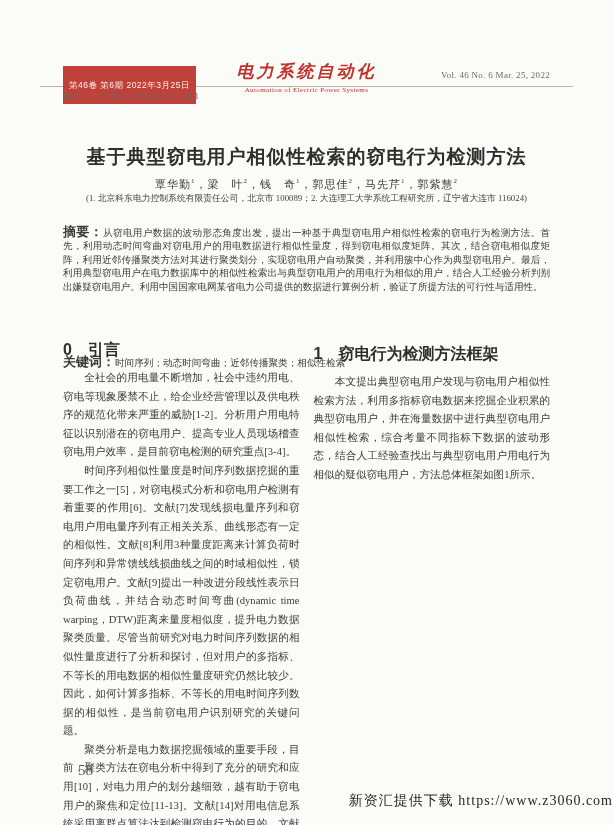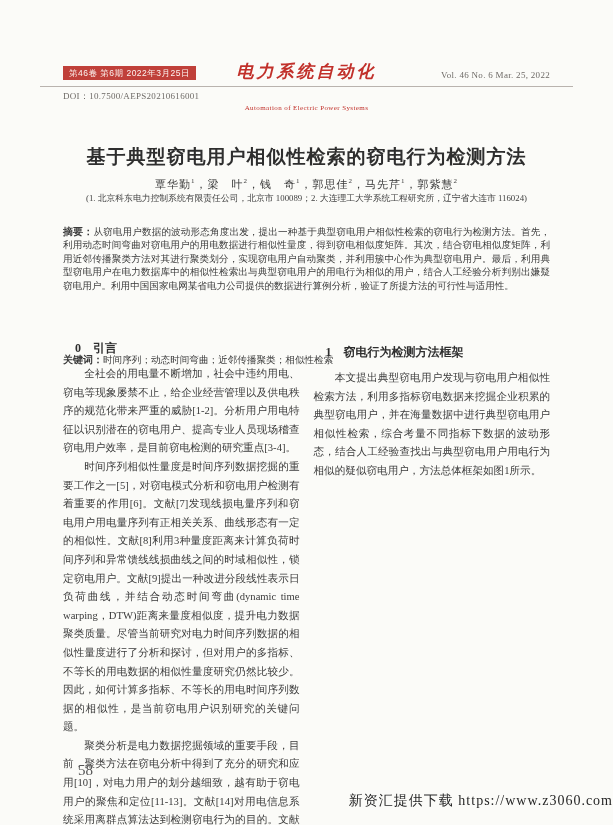--- a/index.html
+++ b/index.html
@@ -13,40 +13,40 @@
   }
   
   .header-line{
     position:absolute;left:40px;right:40px;top:86px;
     border-top:1px solid #b9b3ae;
   }
   .issue-box{
     position:absolute;left:63px;top:66px;
     background:#c0403a;color:#fdf5f2;
     font-size:8.5px;line-height:14px;
-    padding:0 6px;letter-spacing:0.5px;
+    padding:12px 6px;letter-spacing:0.5px;
     font-family:"Liberation Sans","DejaVu Sans",sans-serif;
   }
   .doi-line{
     position:absolute;left:63px;top:90px;
     font-size:9px;color:#6e6a66;letter-spacing:0.3px;
   }
   .logo-block{
     position:absolute;left:0;right:0;top:60px;
     text-align:center;
   }
   .logo-cn{
     display:inline-block;
     color:#c1302a;font-weight:bold;font-style:italic;
     font-size:17px;letter-spacing:3px;
     background:#fbfbf8;padding:0 10px;
     font-family:"DejaVu Serif","Liberation Serif",serif;
   }
   .logo-en{
-    margin-top:21px;
+    margin-top:3px;
     color:#c1302a;font-size:7px;letter-spacing:0.4px;
   }
   .vol-info{
     position:absolute;right:63px;top:70px;
     font-size:9px;color:#6e6a66;letter-spacing:0.3px;text-align:right;
   }
   
   .paper-title{
     position:absolute;left:0;right:0;top:144px;
     text-align:center;
@@ -65,36 +65,36 @@
   }
   
   .abstract{
     position:absolute;left:63px;width:487px;top:225px;
     font-size:9.6px;line-height:13.4px;
     text-align:justify;color:#3a3a3a;
   }
   .abstract .lbl,.keywords .lbl{
     font-weight:bold;
     font-family:"Liberation Sans","DejaVu Sans",sans-serif;
-    font-size:10px;
+    font-size:13px;
   }
   .keywords{
     position:absolute;left:63px;width:487px;top:306px;
     font-size:9.6px;color:#3a3a3a;margin-top:47px;
   }
   
   .columns{
     position:absolute;left:63px;width:487px;top:334px;
     display:flex;gap:14px;
   }
   .col{flex:1;min-width:0;}
   .sec-heading{
-    font-weight:bold;font-size:12px;color:#2e2e2e;
-    font-family:Liberation Serif, serif;
-    margin:6px 0 8px 12px;
+    font-weight:bold;font-size:16px;color:#2e2e2e;
+    font-family:Liberation Sans, sans-serif;
+    margin:6px 0 8px 0;
   }
   .col p{
     margin:0;
     font-size:10.6px;line-height:18.6px;
     text-align:justify;text-indent:2em;
     color:#3a3a3a;
   }
   
   .page-number{
     position:absolute;left:78px;top:762px;

